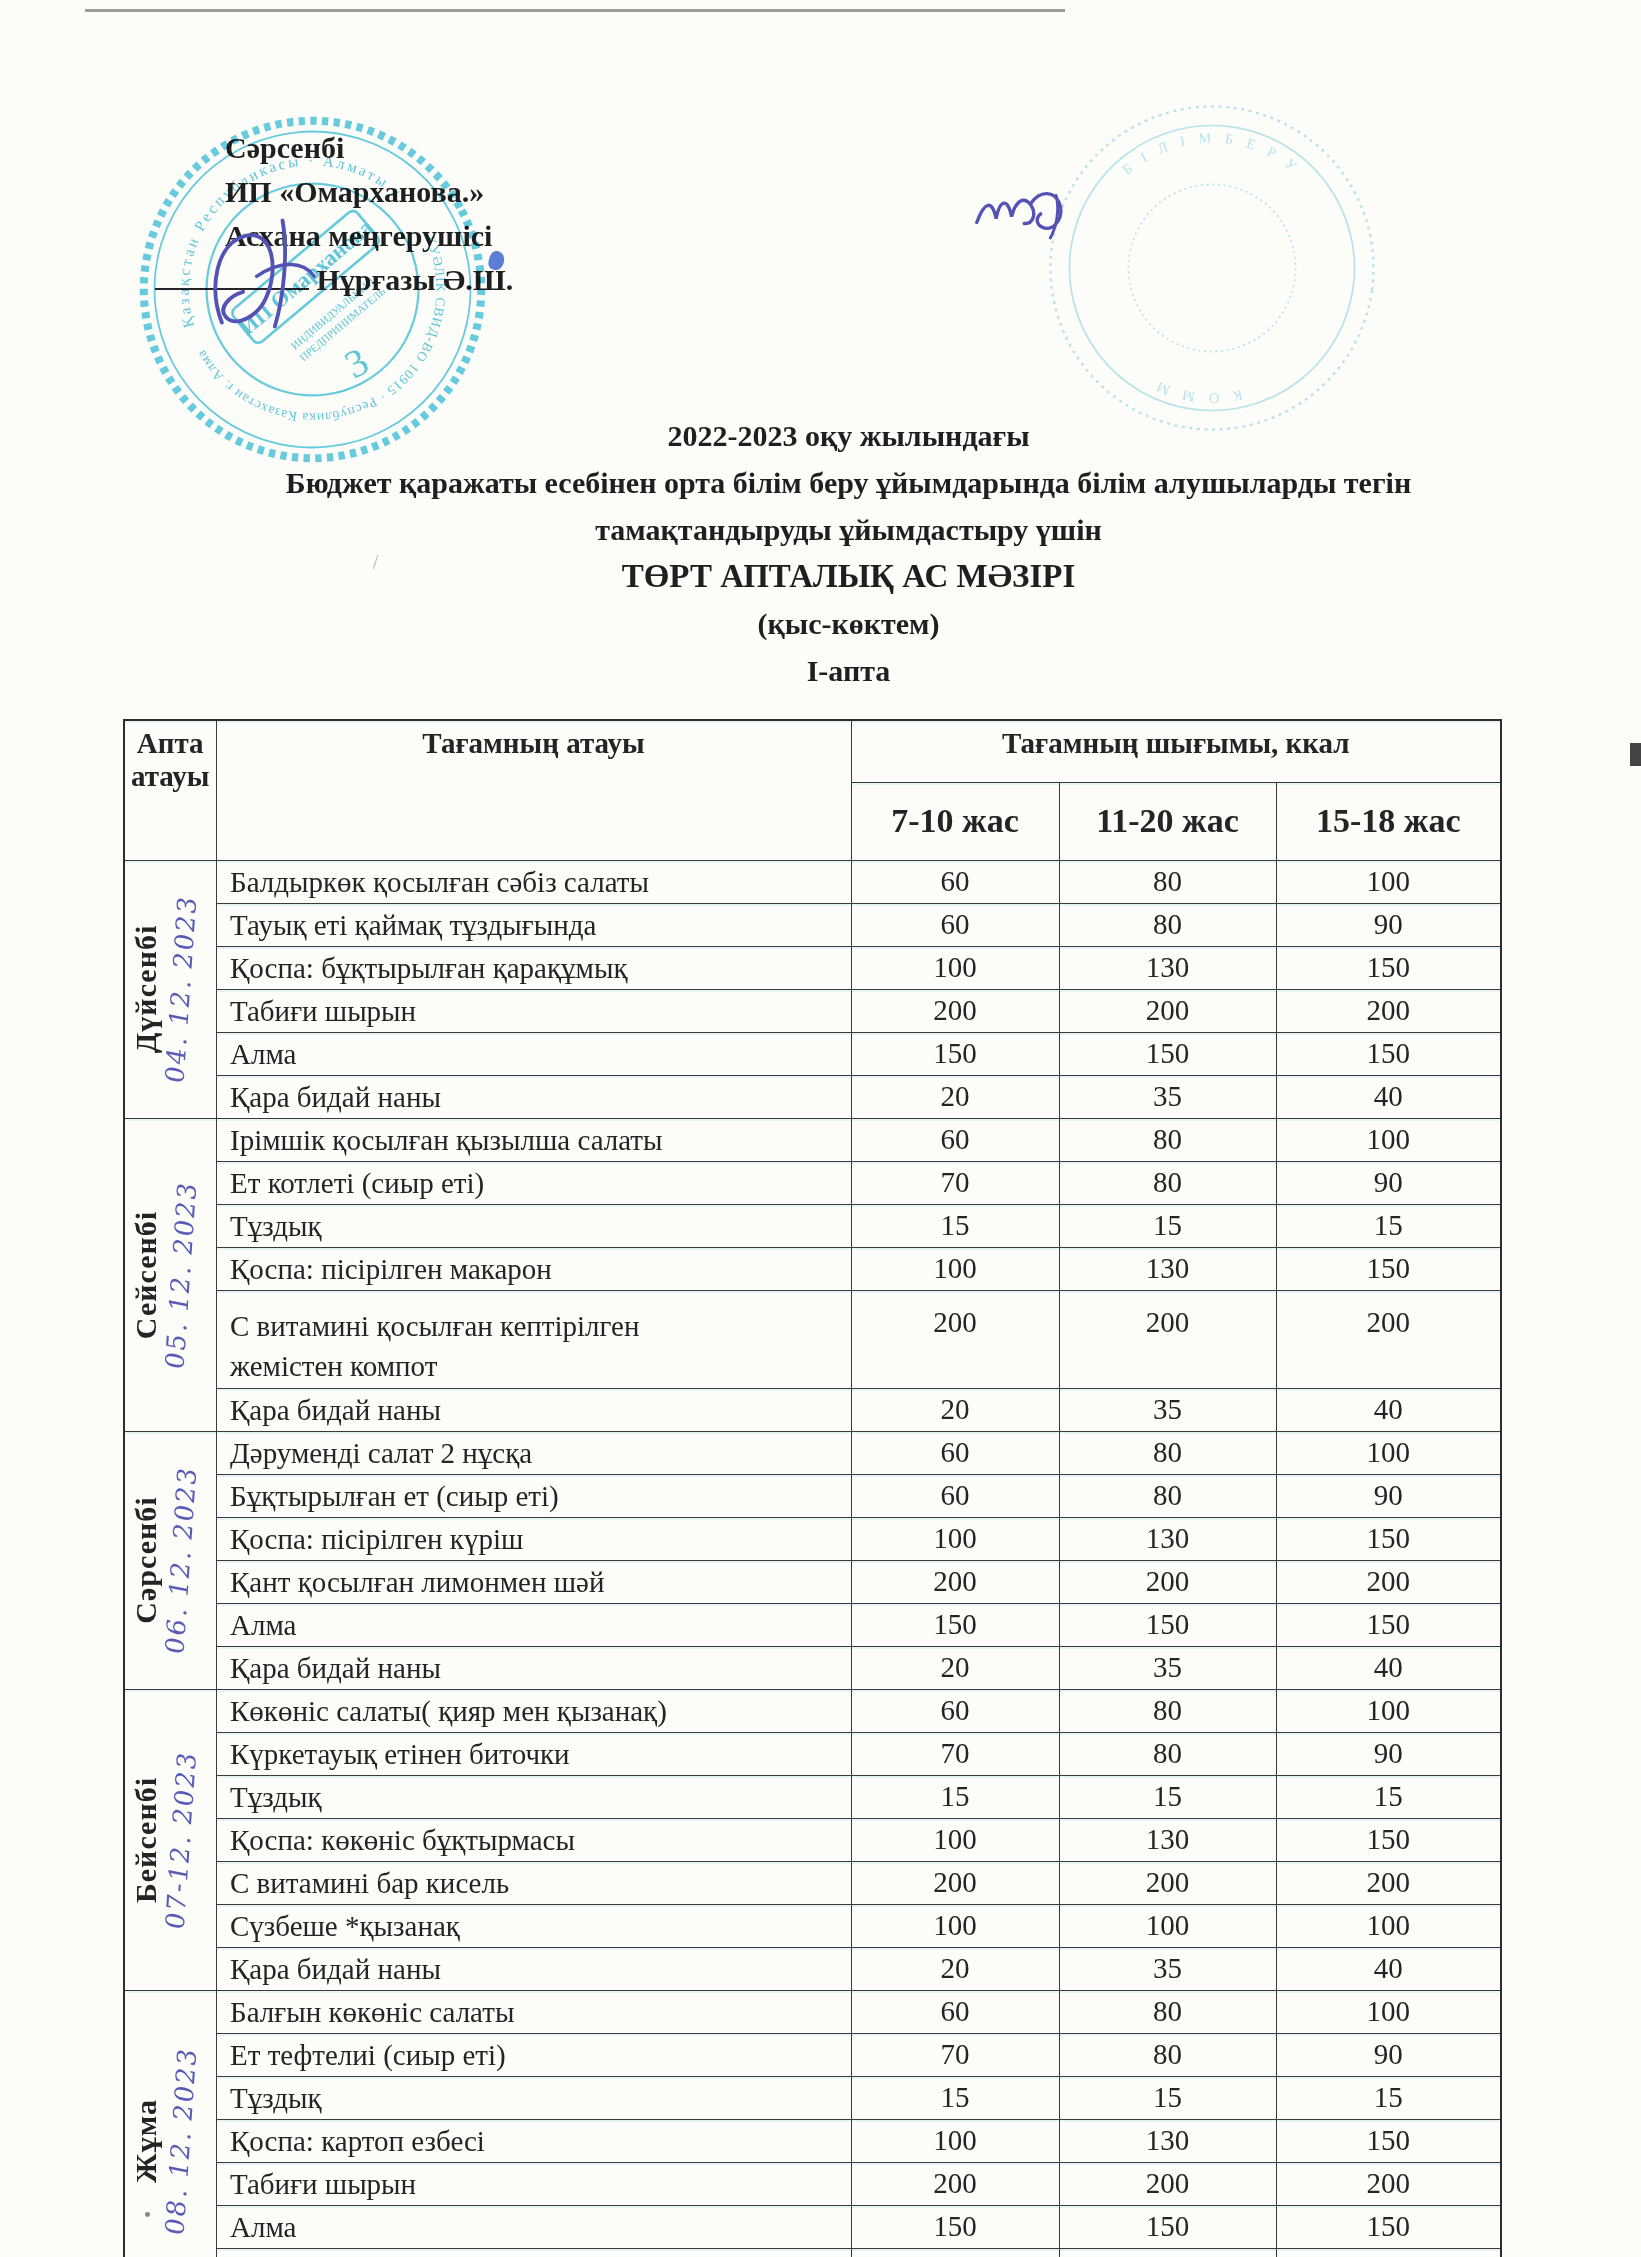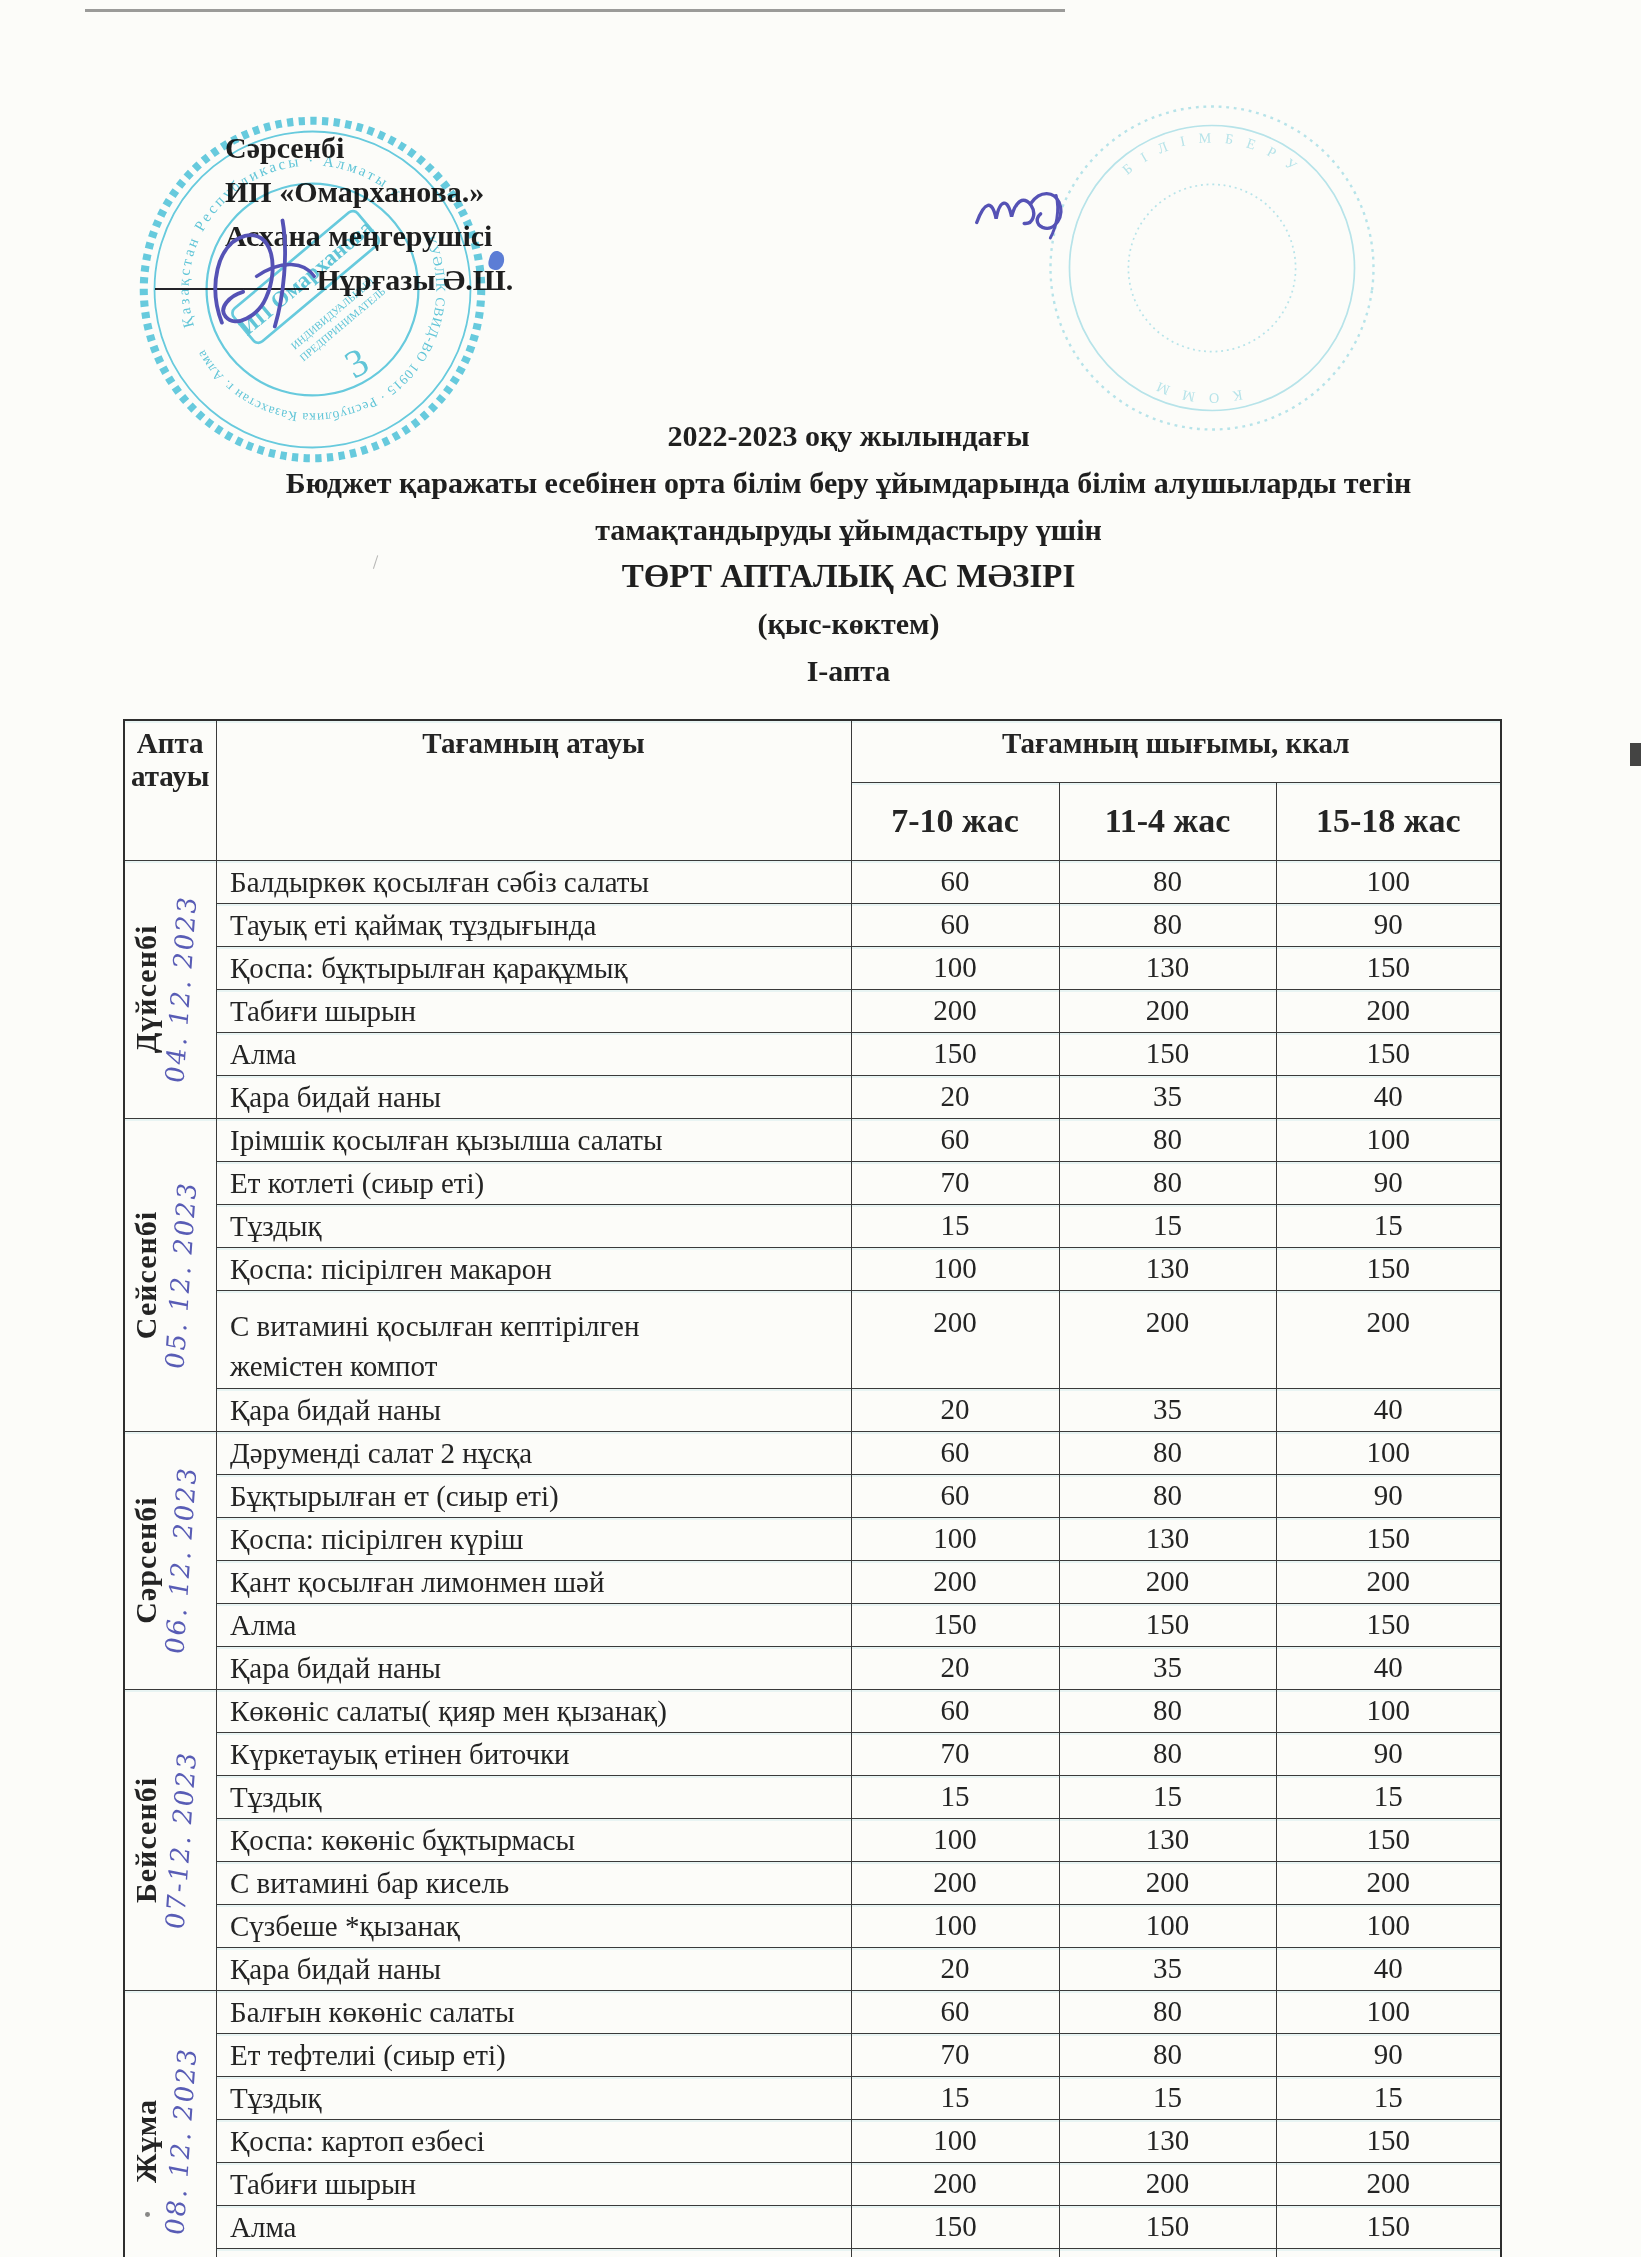--- a/index.html
+++ b/index.html
@@ -154,21 +154,21 @@
         <col style="width:225px">
     </colgroup>
     <thead>
       <tr>
         <th rowspan="2" class="th-top">Апта атауы</th>
         <th rowspan="2" class="th-top">Тағамның атауы</th>
         <th colspan="3" class="th-top">Тағамның шығымы, ккал</th>
       </tr>
       <tr>
         <th class="th-age">7-10 жас</th>
-        <th class="th-age">11-4 жас</th>
+        <th class="th-age">11-20 жас</th>
         <th class="th-age">15-18 жас</th>
       </tr>
     </thead>
     <tbody>
         <tr>
           <td class="day-cell" rowspan="6">
             <span class="day-name">Дүйсенбі</span>
             <span class="day-date">04. 12. 2023</span>
           </td>
           <td class="dish-cell"><span>Балдыркөк қосылған сәбіз салаты</span></td>

